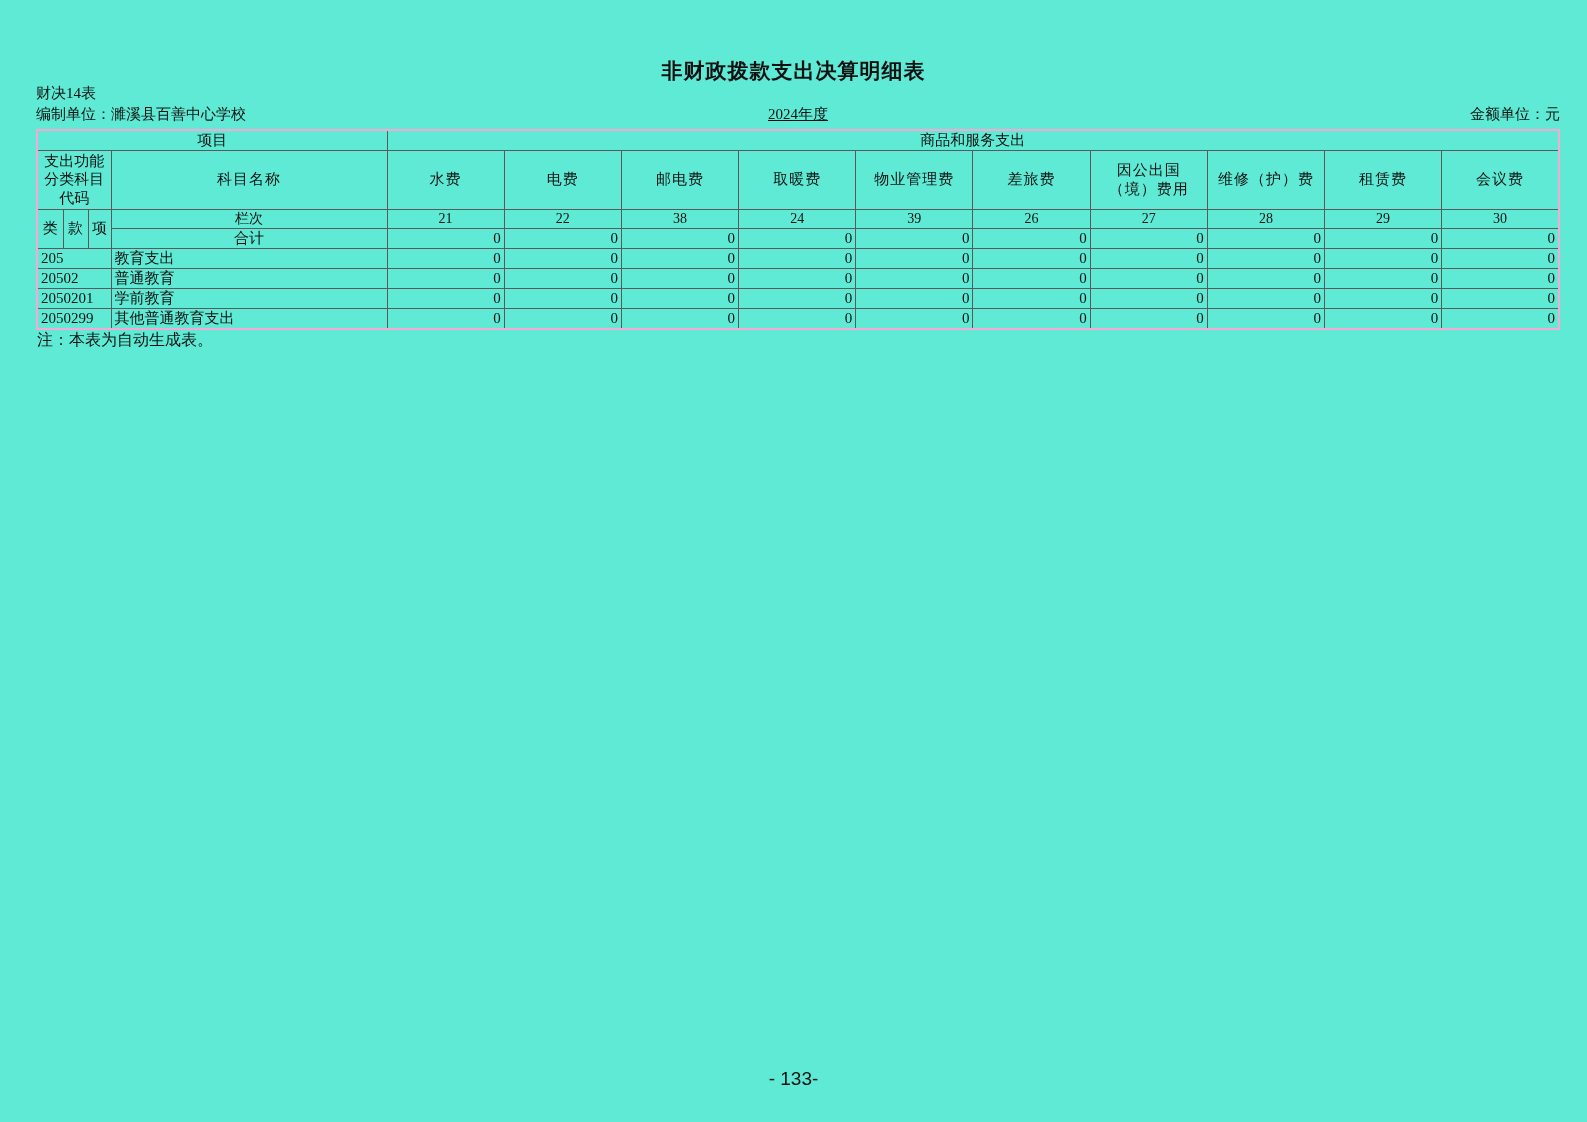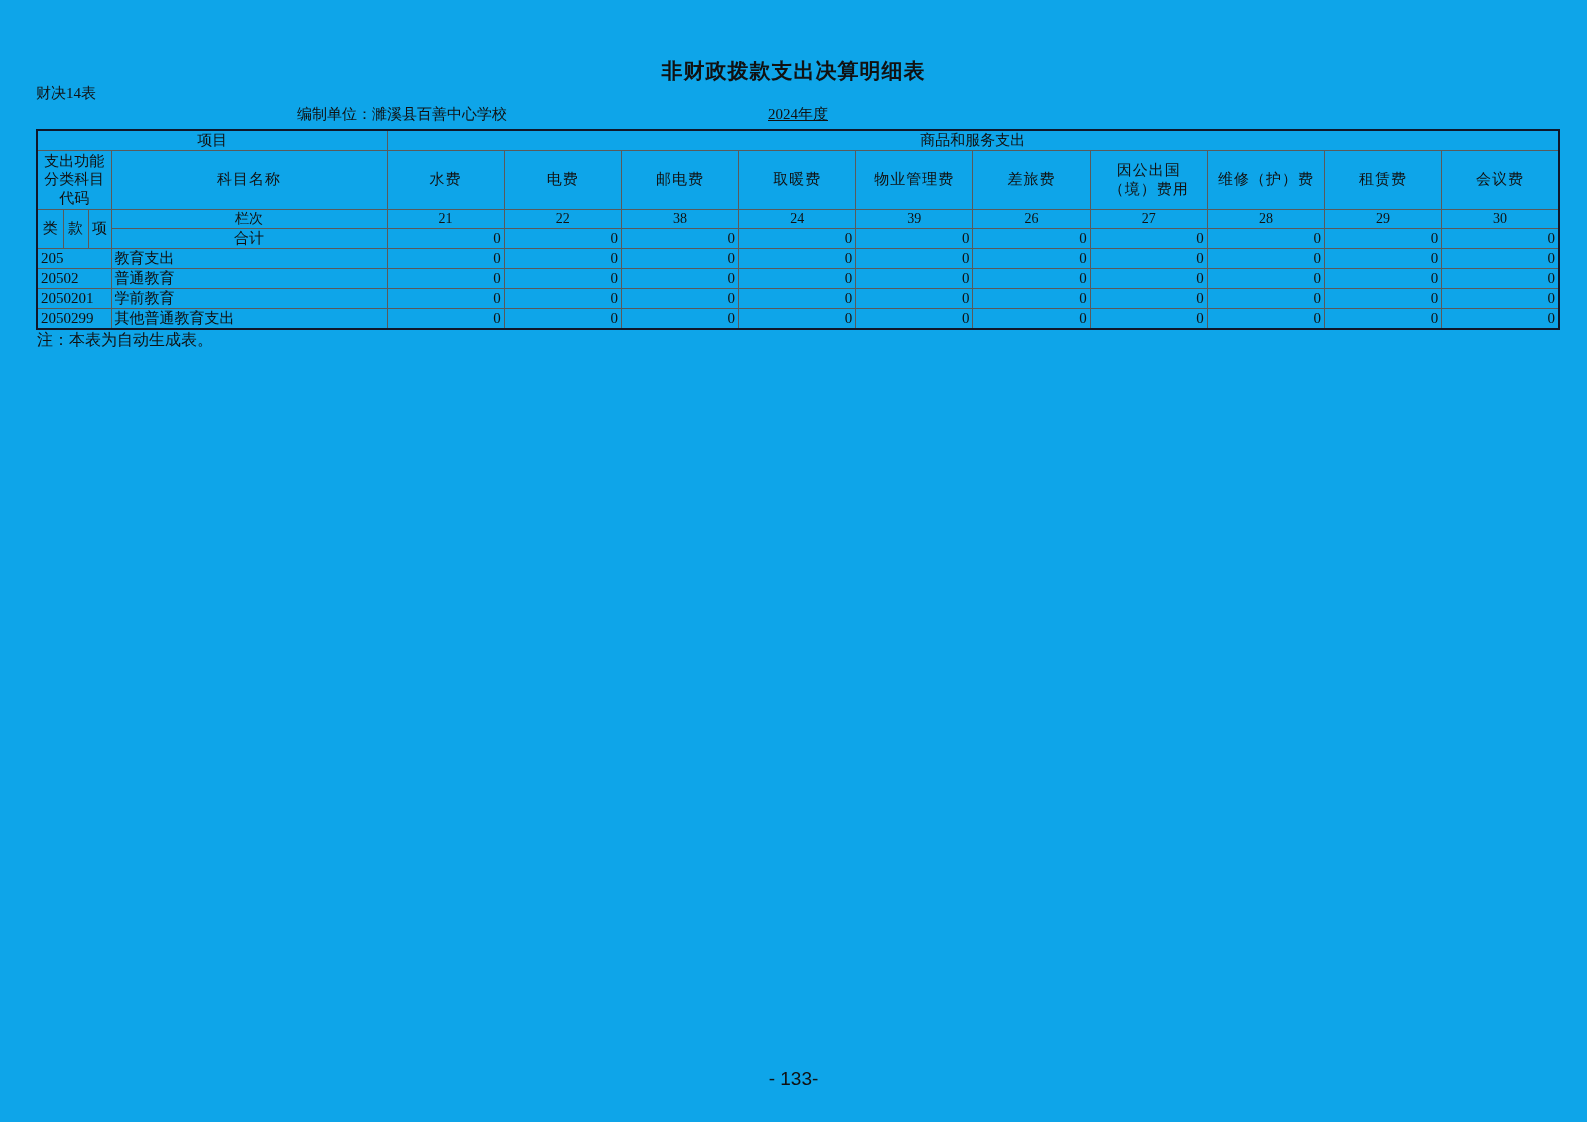--- a/index.html
+++ b/index.html
@@ -1,20 +1,20 @@
 <!DOCTYPE html>
 <html><head>
 <meta charset="utf-8">
 <style>
   html,body{margin:0;padding:0;background:#ffffff;}
   .page{
     position:relative;
     width:1587px;
     height:1122px;
-    background:#0ea5e9;
+    background:#5eead4;
     font-family:"Liberation Serif","DejaVu Serif",serif;
     color:#111;
     overflow:hidden;
   }
   .title{
     position:absolute;
     top:57px;
     left:0;
     width:100%;
     text-align:center;
@@ -34,32 +34,32 @@
   .info-row{
     position:absolute;
     top:105px;
     left:36px;
     width:1524px;
     display:grid;
     grid-template-columns:1fr auto 1fr;
     font-size:15px;
     align-items:end;
   }
-  .info-left{text-align:center;}
+  .info-left{text-align:left;}
   .info-center{text-align:center;text-decoration:underline;}
   .info-right{text-align:right;}
 
   table.fin{
     position:absolute;
     top:129px;
     left:36px;
     width:1524px;
     table-layout:fixed;
     border-collapse:collapse;
-    border:2px solid #0f172a;
+    border:2px solid #f9a8d4;
     font-size:15px;
   }
   table.fin th, table.fin td{
     border:1px solid #5a5a5a;
     padding:0 3px;
     vertical-align:middle;
     font-weight:normal;
     overflow:hidden;
     line-height:1.25;
   }
@@ -108,20 +108,21 @@
 
 <div class="page">
 
   <div class="title">非财政拨款支出决算明细表</div>
 
   <div class="form-code">财决14表</div>
 
   <div class="info-row">
     <span class="info-left">编制单位：濉溪县百善中心学校</span>
     <span class="info-center">2024年度</span>
+    <span class="info-right">金额单位：元</span>
   </div>
 
   <table class="fin">
     <colgroup>
       <col style="width:26px">
         <col style="width:25px">
         <col style="width:23px">
       <col style="width:276px">
       <col>
         <col>

